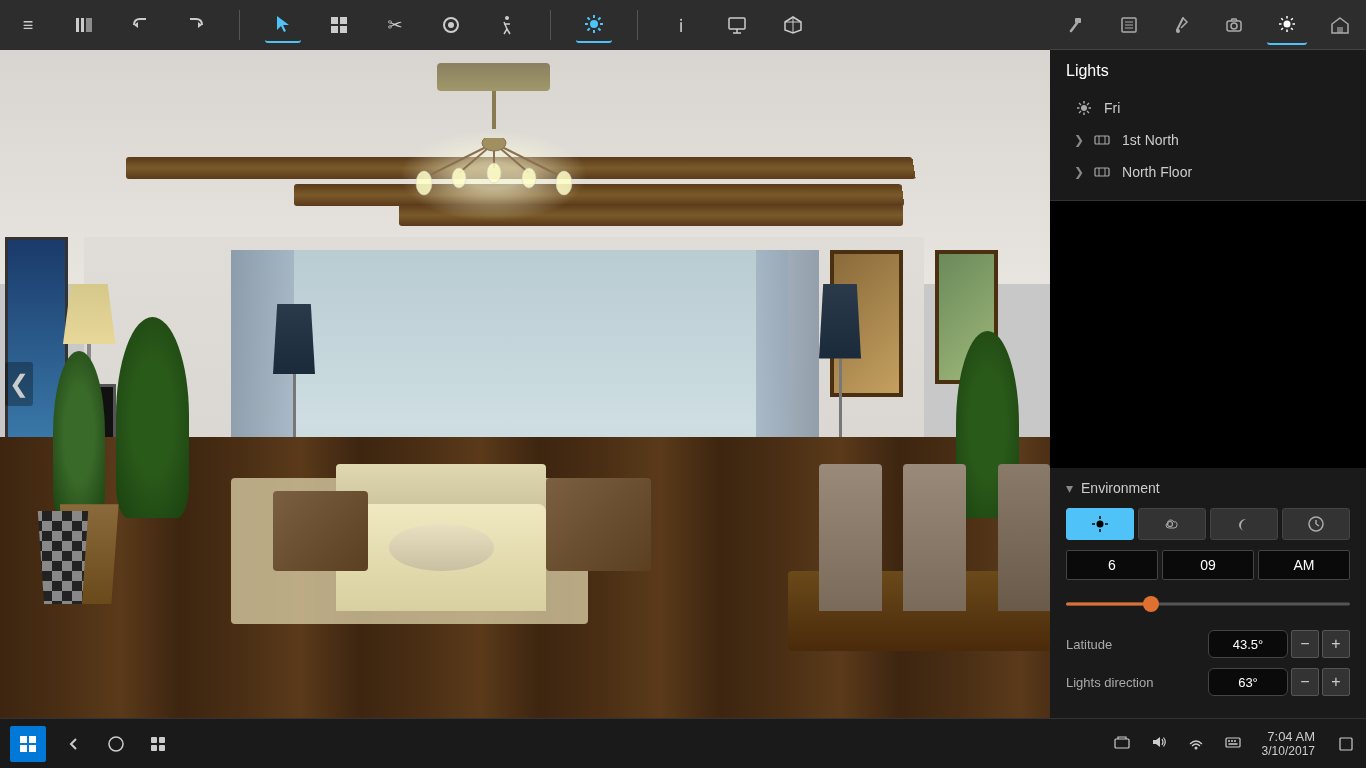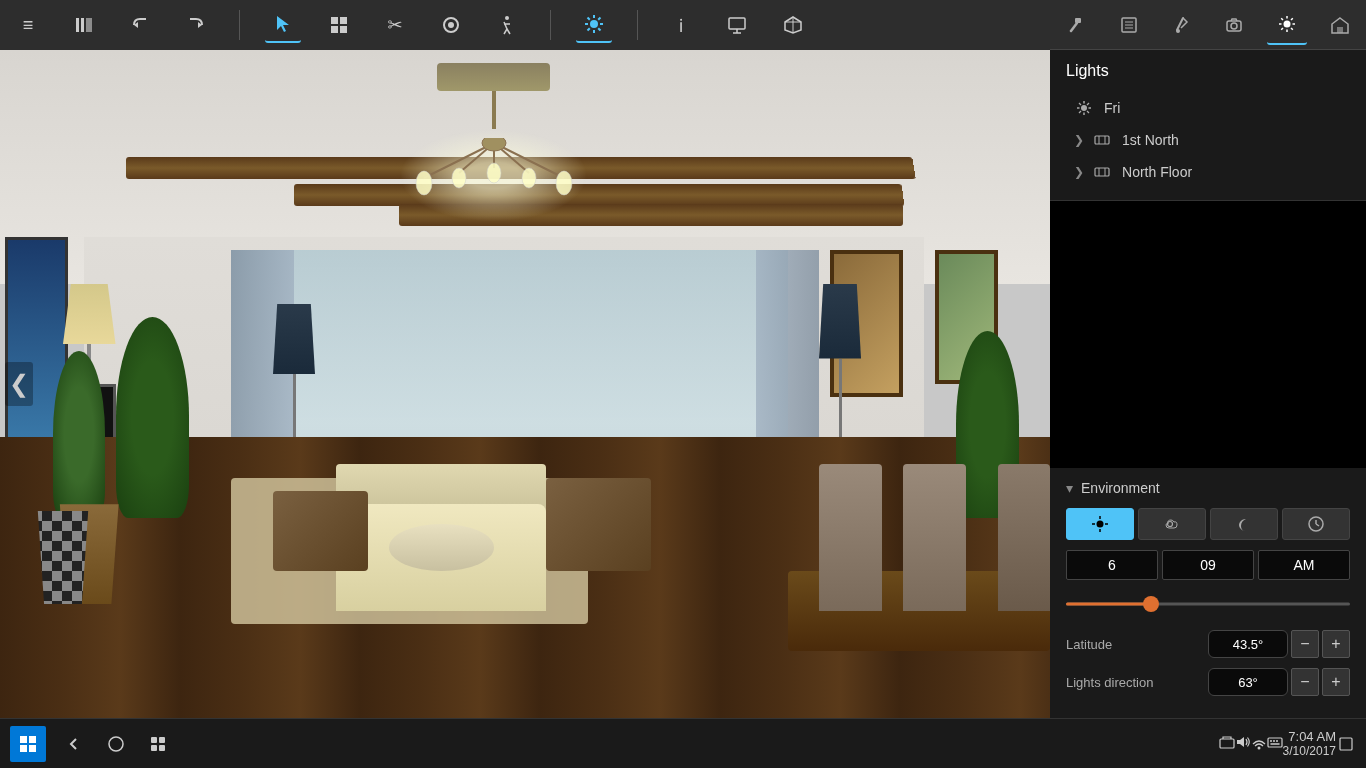--- a/index.html
+++ b/index.html
@@ -524,21 +524,21 @@
       color: #ccc;
       font-size: 18px;
       cursor: pointer;
       border-radius: 3px;
       margin-right: 6px;
     }
     .taskbar-right {
       margin-left: auto;
       display: flex;
       align-items: center;
-      gap: 0;
+      gap: 21px;
     }
     .taskbar-right-icon {
       color: #ccc;
       font-size: 14px;
       cursor: pointer;
     }
     .taskbar-clock {
       display: flex;
       flex-direction: column;
       align-items: flex-end;

